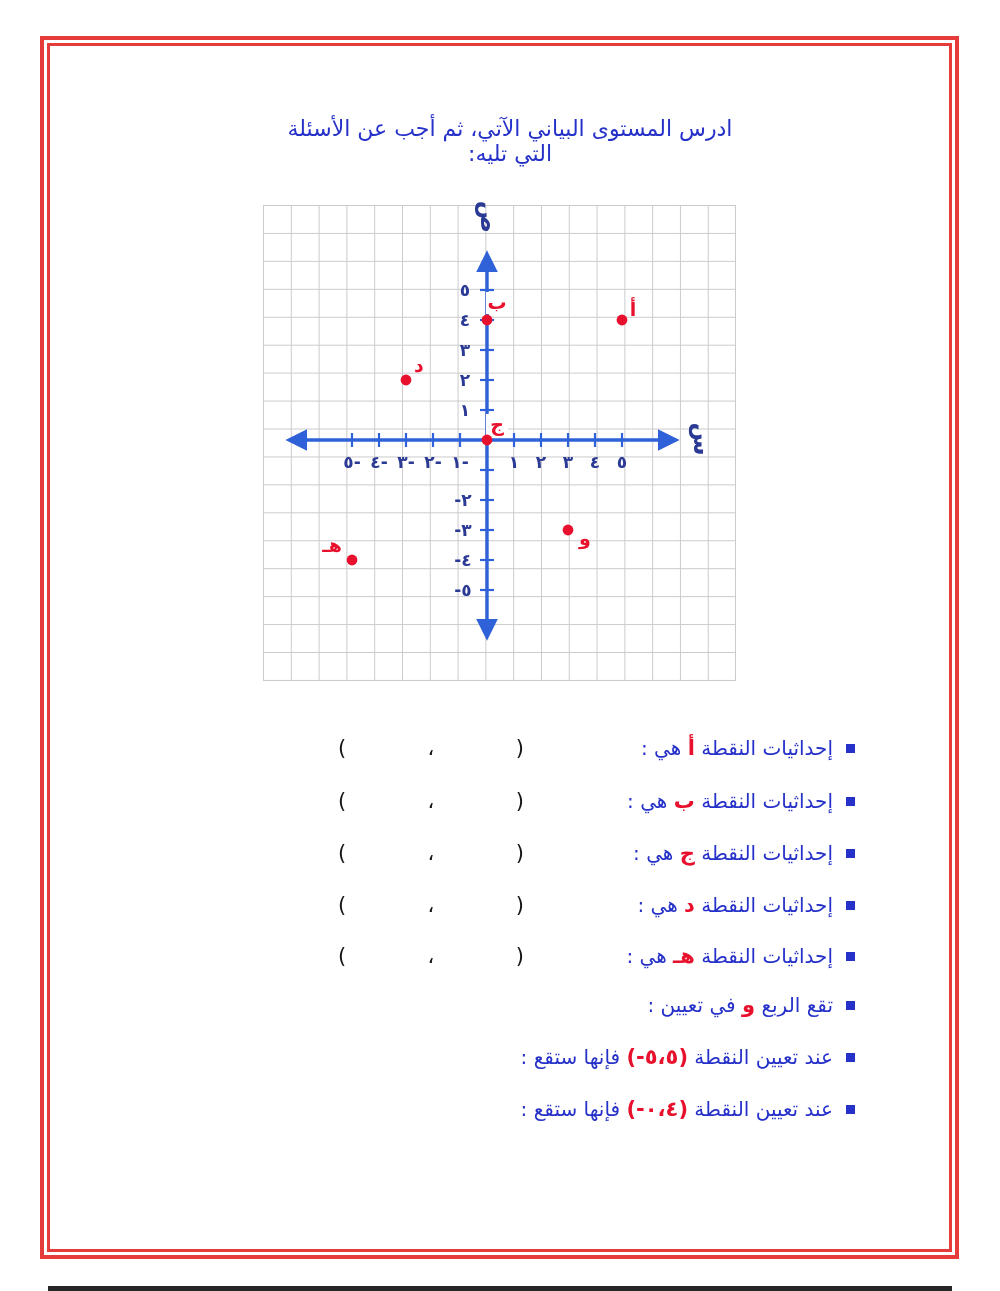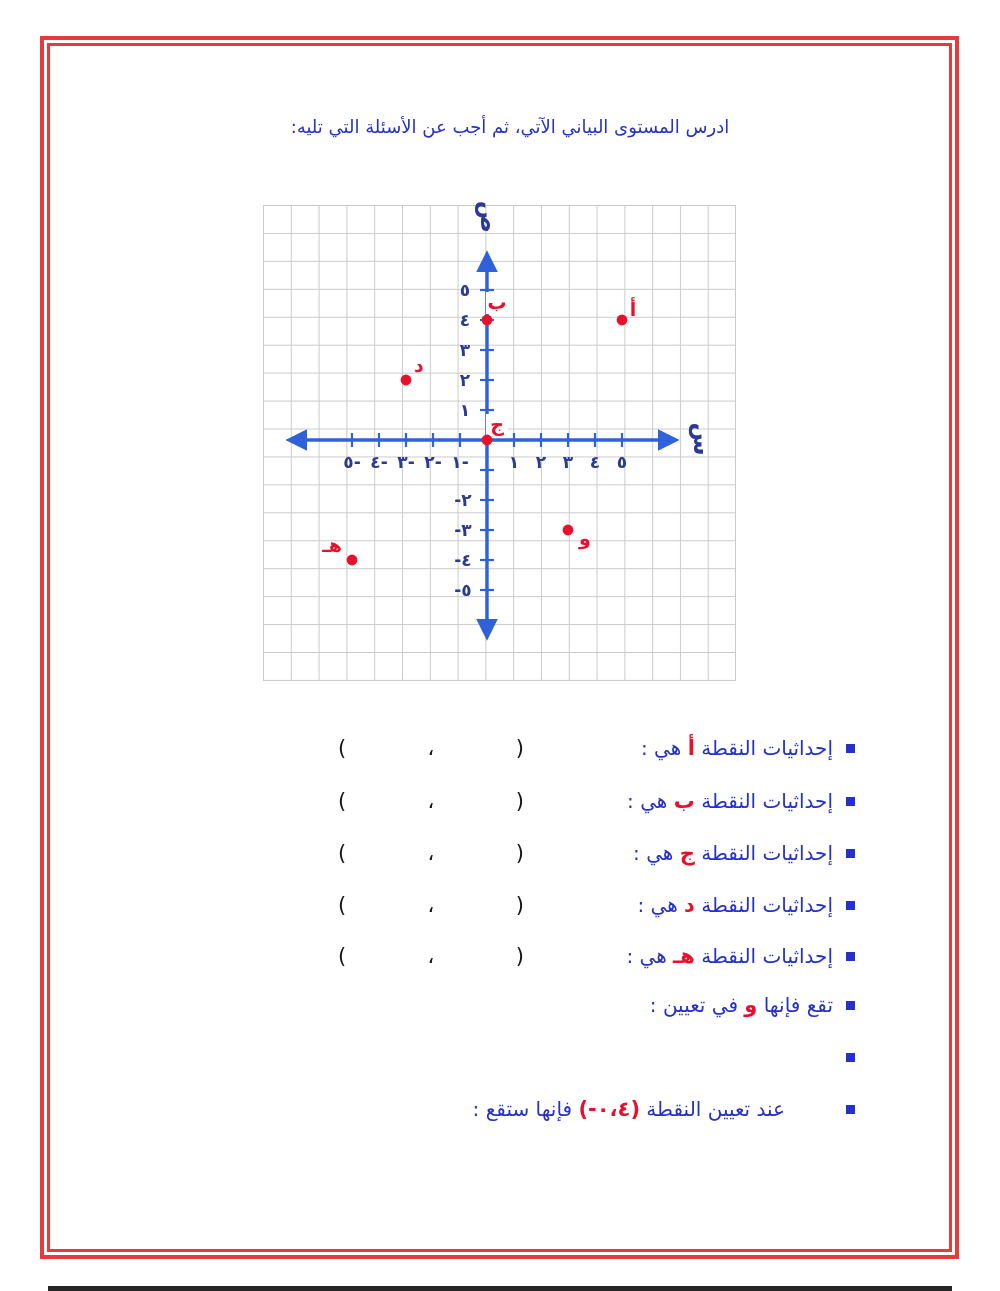--- a/index.html
+++ b/index.html
@@ -19,21 +19,21 @@
   }
   .frame-inner {
     width: 100%; height: 100%;
     border: 3px solid var(--red, #e53b3b);
   }
   .worksheet-title {
     position: absolute;
     top: 116px; left: 280px; width: 460px;
     text-align: center;
     direction: rtl;
-    font-size: 18px;
+    font-size: 22px;
     color: var(--blue, #2531c8);
   }
   .chart-area {
     position: absolute;
     left: 263px; top: 205px;
     width: 473px; height: 476px;
     background-image:
       linear-gradient(#cbcbcb 1px, transparent 1px),
       linear-gradient(90deg, #cbcbcb 1px, transparent 1px);
     background-size: 27.8px 27.95px;
@@ -205,24 +205,25 @@
       <span class="bullet"></span>
       <span><span class="seg">إحداثيات النقطة </span><span class="seg red">هـ</span><span class="seg"> هي : </span></span>
       <div class="answer">
         <span>(</span>
         <span>،</span>
         <span>)</span>
       </div>
     </div>
     <div class="q-row" style="top: 984px;">
       <span class="bullet"></span>
-      <span><span class="seg">تقع فإنها </span><span class="seg red">و</span><span class="seg"> في تعيين : </span></span>
+      <span><span class="seg">تقع الربع </span><span class="seg red">و</span><span class="seg"> في تعيين : </span></span>
     </div>
     <div class="q-row" style="top: 1036px;">
       <span class="bullet"></span>
-    </div>
-    <div class="q-row" style="top: 1088px; gap: 48px;">
+      <span><span class="seg">عند تعيين النقطة </span><span class="seg red ltr">(-٥،٥)</span><span class="seg"> فإنها ستقع : </span></span>
+    </div>
+    <div class="q-row" style="top: 1088px;">
       <span class="bullet"></span>
       <span><span class="seg">عند تعيين النقطة </span><span class="seg red ltr">(-٠،٤)</span><span class="seg"> فإنها ستقع : </span></span>
     </div>
   </div>
 
 <div class="bottom-edge"></div>
 
 </body></html>

